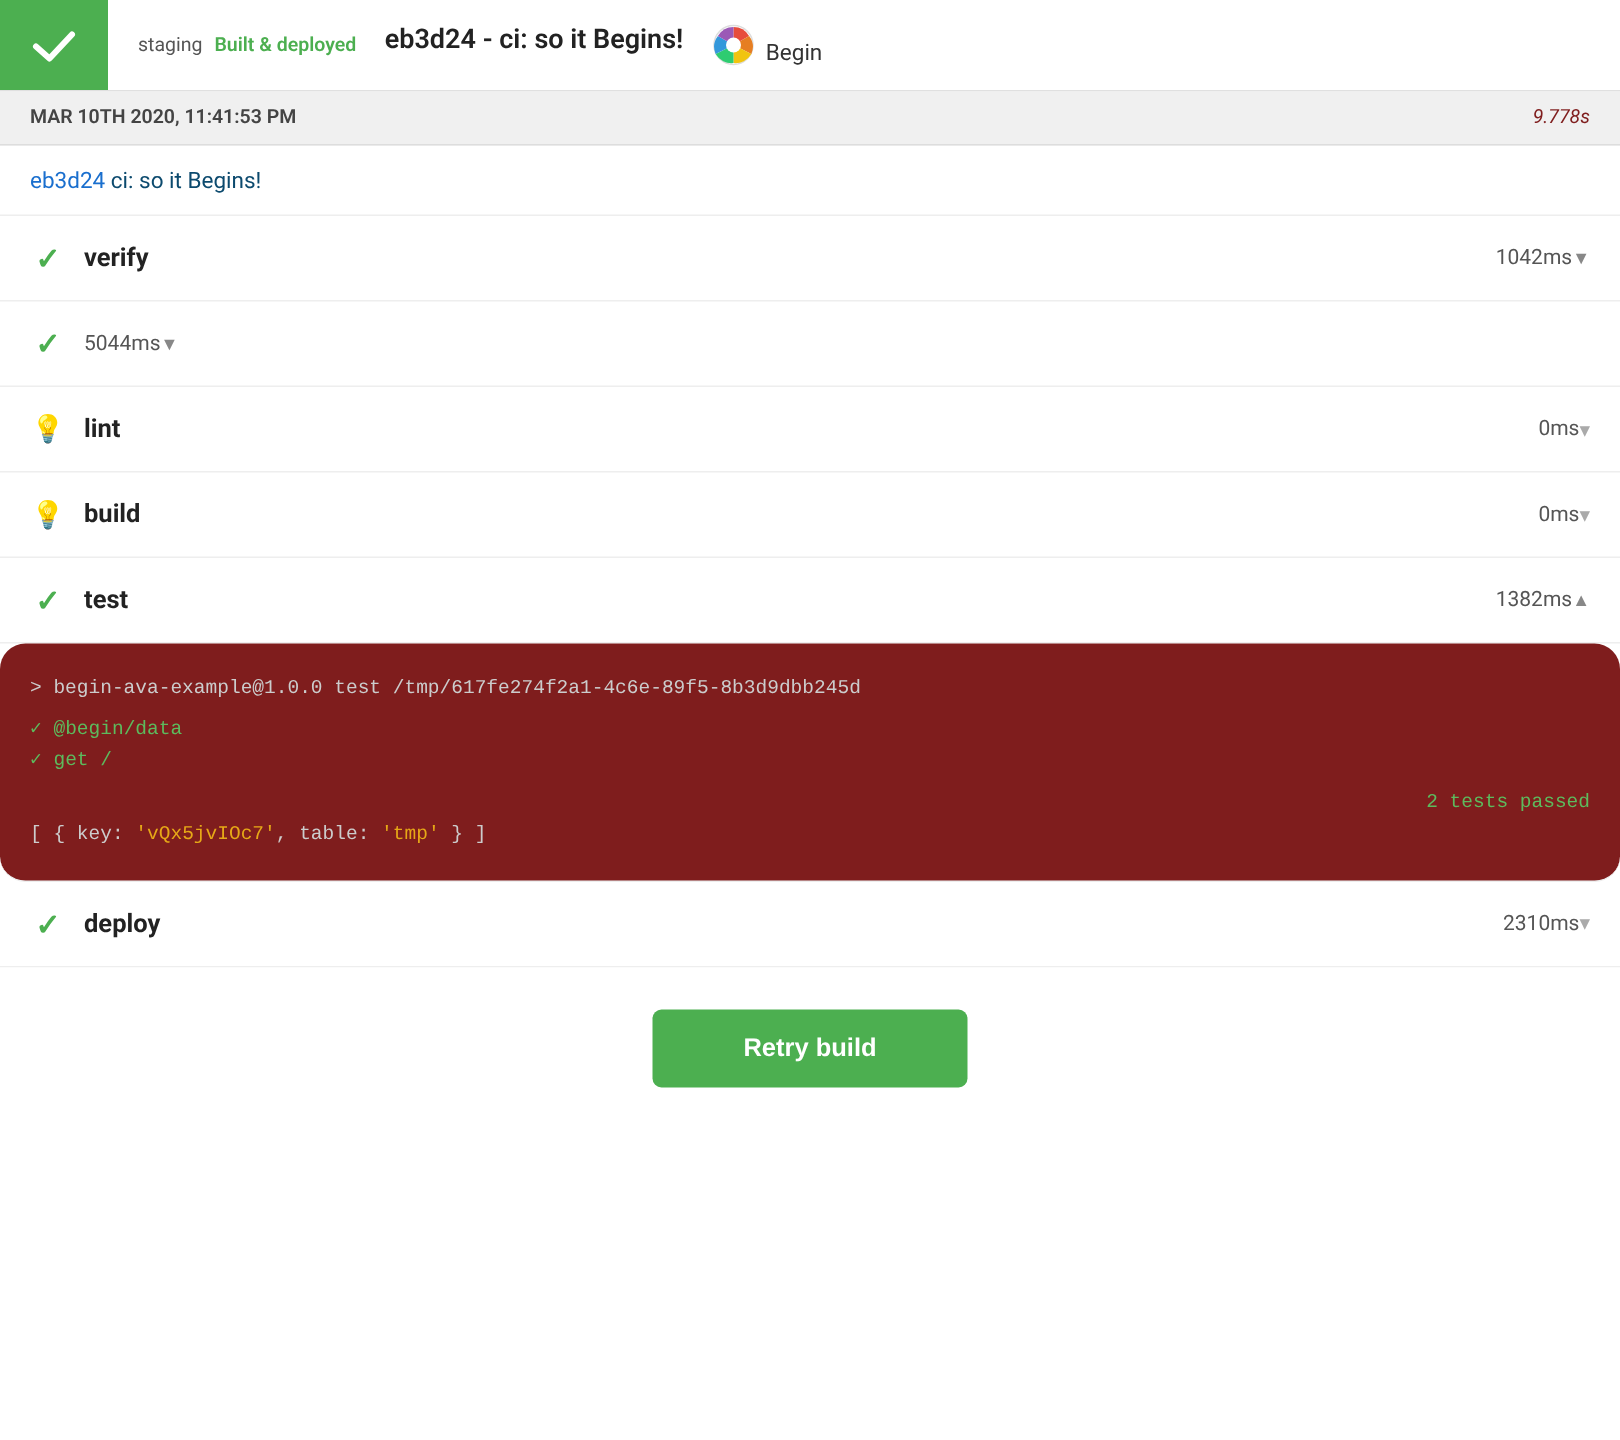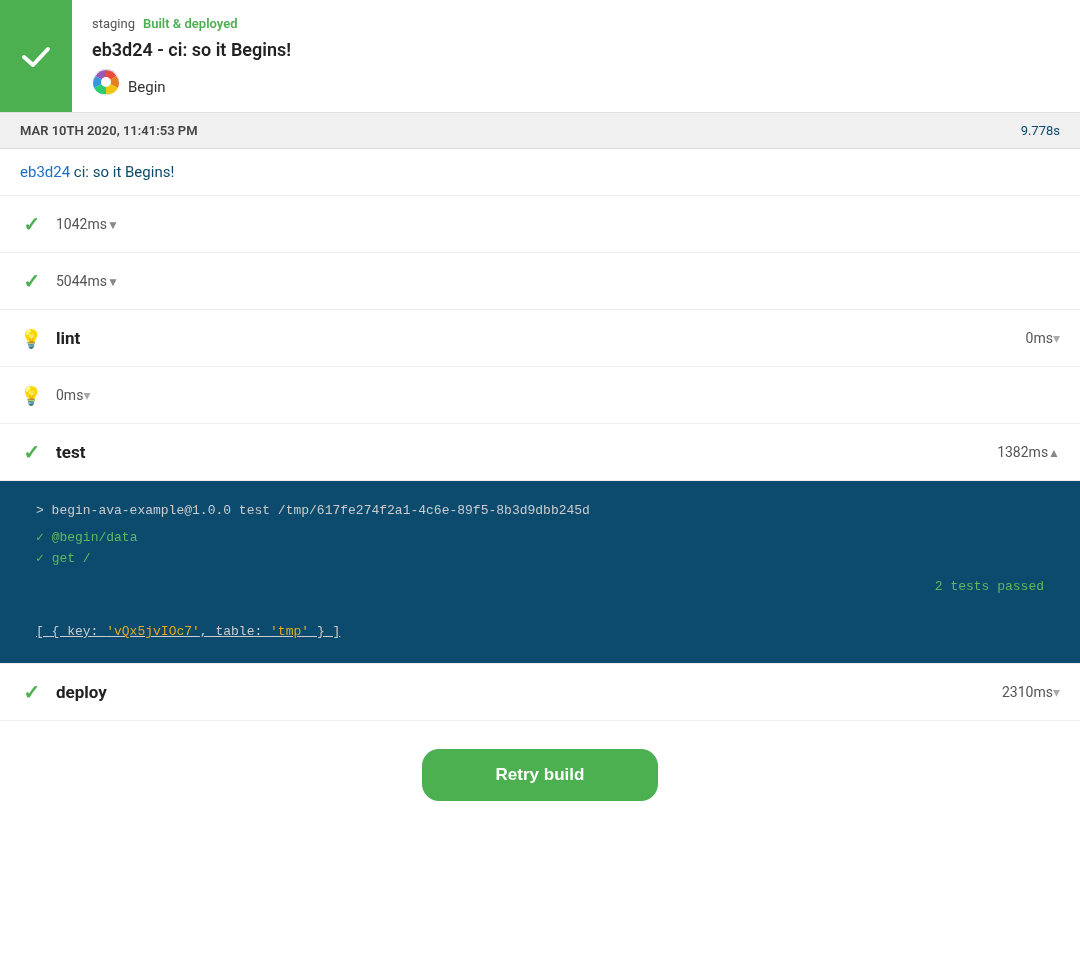--- a/index.html
+++ b/index.html
@@ -25,22 +25,22 @@
       justify-content: center;
       flex-shrink: 0;
     }
     .header-check svg {
       width: 36px;
       height: 36px;
     }
     .header-info {
       padding: 16px 20px;
       display: flex;
-      flex-direction: column;
-      gap: 8px;
+      flex-direction: row;
+      gap: 19px;
     }
     .header-env-row {
       display: flex;
       align-items: center;
       gap: 8px;
       font-size: 13px;
     }
     .env-label {
       color: #555;
     }
@@ -73,21 +73,21 @@
       background: #f0f0f0;
       padding: 10px 20px;
       display: flex;
       justify-content: space-between;
       align-items: flex-start;
       font-size: 13px;
       color: #555;
       border-bottom: 1px solid #ddd;
     }
     .date-text { font-weight: 600; color: #444; }
-    .total-time { color: #0c4a6e; }
+    .total-time { color: #7f1d1d; font-style: italic; }
 
     
     .commit-row {
       padding: 14px 20px;
       border-bottom: 1px solid #eee;
       font-size: 15px;
     }
     .commit-hash {
       color: #1a6fce;
       cursor: pointer;
@@ -135,49 +135,50 @@
       font-weight: 700;
     }
     
     .icon-bulb {
       color: #4a90d9;
       font-size: 18px;
     }
 
     
     .terminal {
-      background: #0c4a6e;
+      background: #7f1d1d;
       color: #ccc;
       font-family: 'Courier New', Courier, monospace;
       font-size: 13px;
-      padding: 20px 36px;
+      padding: 20px 20px;
       line-height: 1.6;
       border-bottom: 1px solid #eee;
+      border-radius: 17px;
     }
     .terminal .cmd { color: #ccc; }
     .terminal .green { color: #5dba5d; }
     .terminal .passed { color: #5dba5d; margin-top: 8px; text-align: right; }
 
     
     .footer-btn-row {
       display: flex;
       justify-content: center;
       padding: 28px 20px;
       background: #fff;
     }
     .retry-btn {
       background: #4caf50;
       color: #fff;
       border: none;
-      border-radius: 17px;
+      border-radius: 6px;
       padding: 16px 48px;
       font-size: 17px;
       font-weight: 600;
       cursor: pointer;
-      width: 236px;
+      width: 210px;
     }
 
     
     .chevron-down::after { content: '▼'; font-size: 12px; }
     .chevron-up::after { content: '▲'; font-size: 12px; }
     .chevron-down-sm::after { content: '▾'; font-size: 14px; color: #aaa; }
   </style>
 </head>
 <body>
 
@@ -219,20 +220,21 @@
 <div class="commit-row">
   <span class="commit-hash">eb3d24</span><span class="commit-msg"> ci: so it Begins!</span>
 </div>
 
 <div>
 
   <div class="step-row">
     <div class="step-icon">
       <span class="icon-check">✓</span>
     </div>
+    <span class="step-name">verify</span>
     <span class="step-time">1042ms</span>
     <span class="step-chevron chevron-down"></span>
   </div>
 
   <div class="step-row">
     <div class="step-icon">
       <span class="icon-check">✓</span>
     </div>
     <span class="step-time">5044ms</span>
     <span class="step-chevron chevron-down"></span>
@@ -244,20 +246,21 @@
     </div>
     <span class="step-name">lint</span>
     <span class="step-time">0ms</span>
     <span class="step-chevron chevron-down-sm"></span>
   </div>
 
   <div class="step-row">
     <div class="step-icon">
       <span class="icon-bulb">💡</span>
     </div>
+    <span class="step-name">build</span>
     <span class="step-time">0ms</span>
     <span class="step-chevron chevron-down-sm"></span>
   </div>
 
   <div class="step-row">
     <div class="step-icon">
       <span class="icon-check">✓</span>
     </div>
     <span class="step-name">test</span>
     <span class="step-time">1382ms</span>
@@ -266,21 +269,21 @@
 
 </div>
 
 <div class="terminal">
   <div class="cmd">&gt; begin-ava-example@1.0.0 test /tmp/617fe274f2a1-4c6e-89f5-8b3d9dbb245d</div>
   <div style="margin-top: 6px;">
     <div class="green">  ✓ @begin/data</div>
     <div class="green">  ✓ get /</div>
   </div>
   <div class="passed">2 tests passed</div>
-  <div style="margin-top: 24px; color: #ccc; text-decoration: underline;">[ { key: <span style="color:#e6a817">'vQx5jvIOc7'</span>, table: <span style="color:#e6a817">'tmp'</span> } ]</div>
+  <div style="color: #ccc;">[ { key: <span style="color:#e6a817">'vQx5jvIOc7'</span>, table: <span style="color:#e6a817">'tmp'</span> } ]</div>
 </div>
 
 <div class="step-row">
   <div class="step-icon">
     <span class="icon-check">✓</span>
   </div>
   <span class="step-name">deploy</span>
   <span class="step-time">2310ms</span>
   <span class="step-chevron chevron-down-sm"></span>
 </div>

